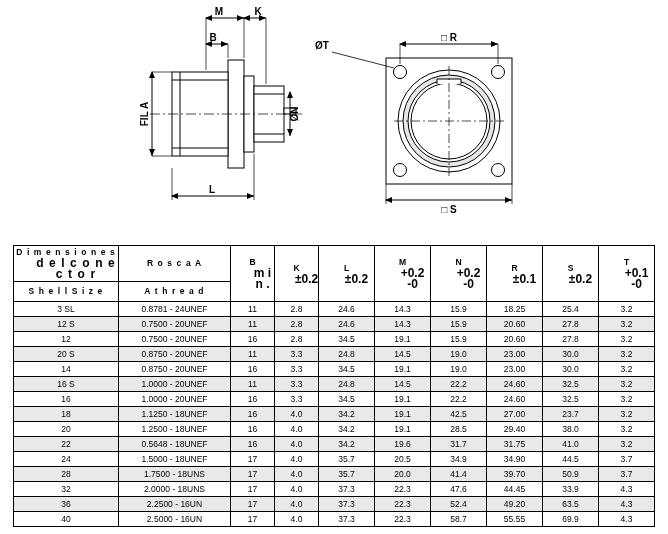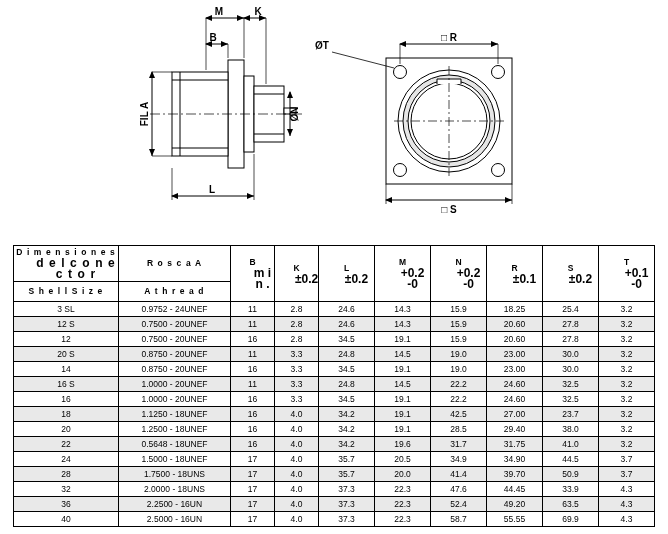--- a/index.html
+++ b/index.html
@@ -196,21 +196,21 @@
             <span class="spaced">S h e l l  S i z e</span>
           </th>
           <th>
             <span class="spaced">A  t h r e a d</span>
           </th>
         </tr>
       </thead>
       <tbody id="tbody">
           <tr>
             <td>3 SL</td>
-            <td>0.9752 - 24UNEF</td>
+            <td>0.8781 - 24UNEF</td>
             <td>11</td>
             <td>2.8</td>
             <td>24.6</td>
             <td>14.3</td>
             <td>15.9</td>
             <td>18.25</td>
             <td>25.4</td>
             <td>3.2</td>
           </tr>
           <tr>

